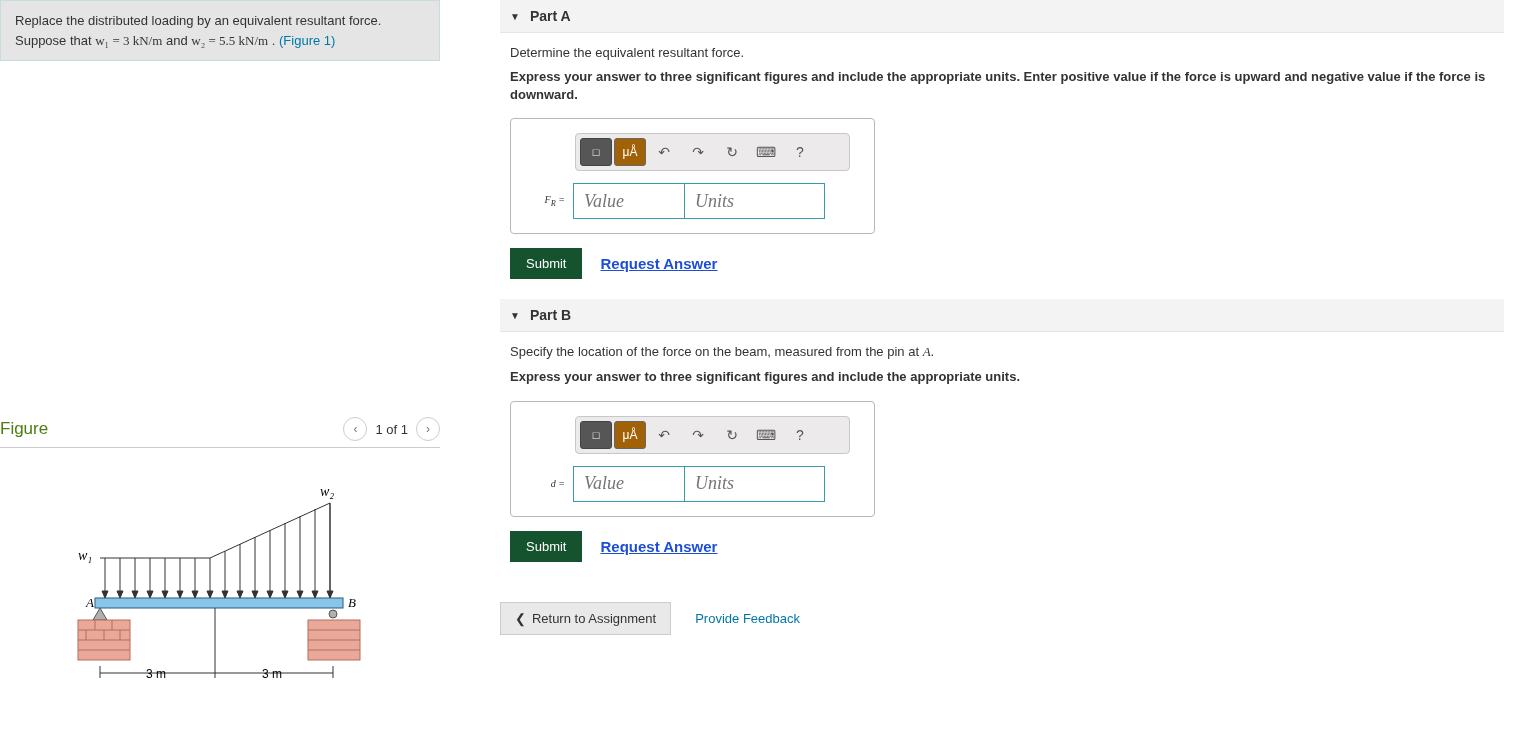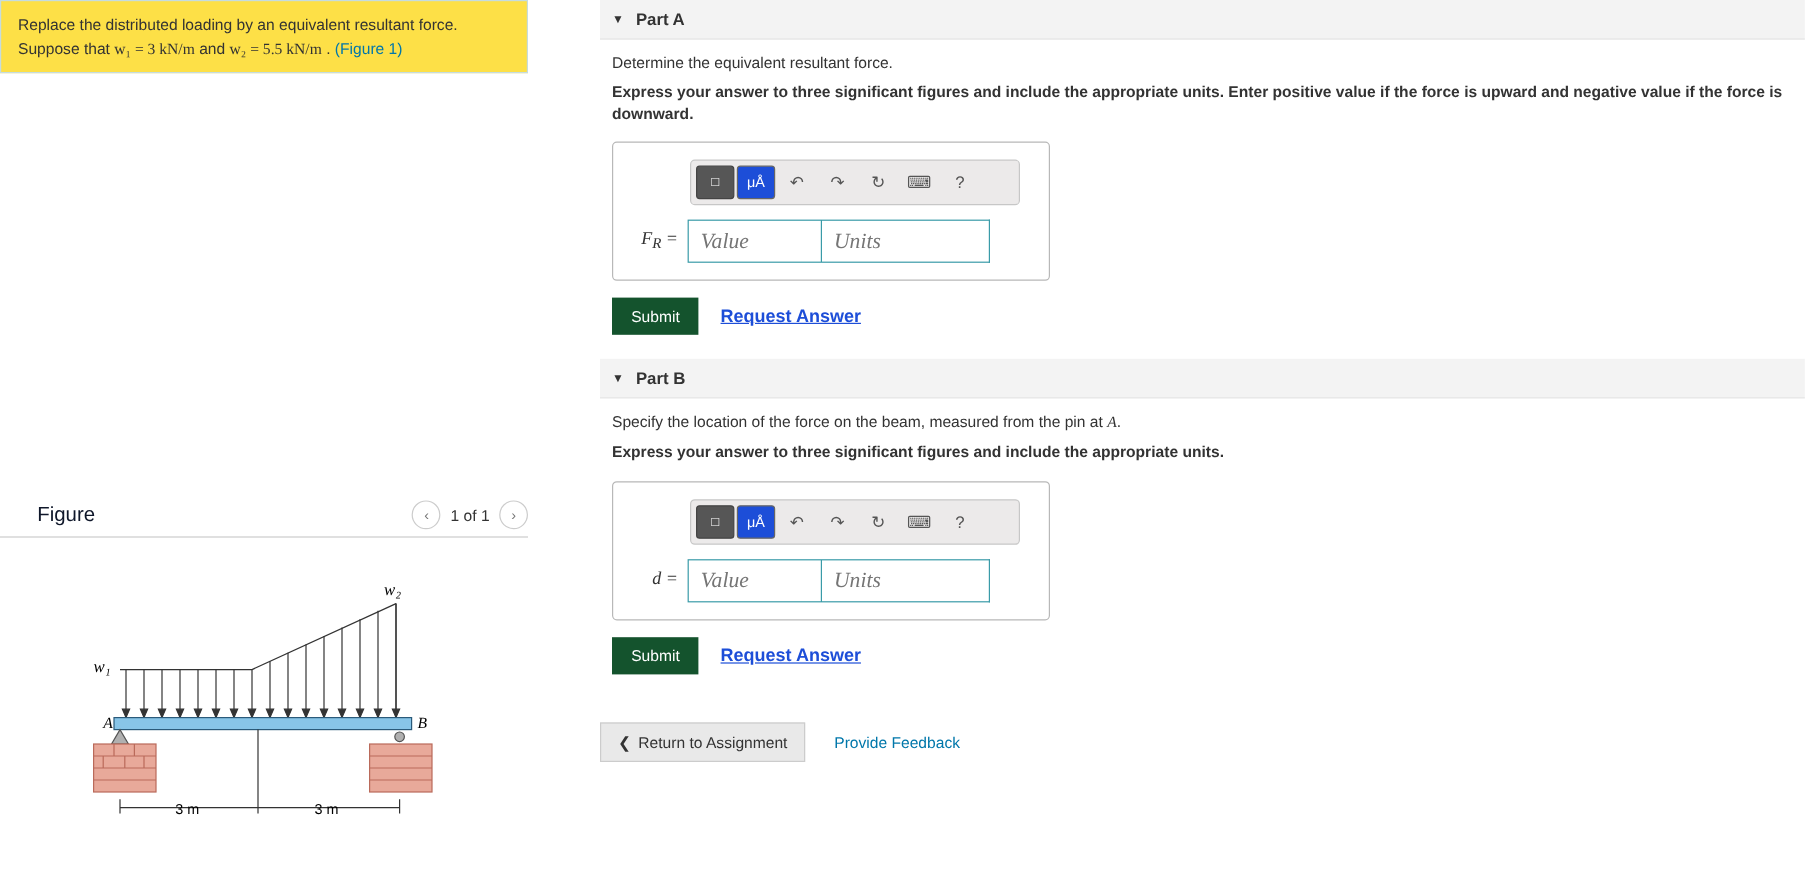--- a/index.html
+++ b/index.html
@@ -1,41 +1,41 @@
 <!DOCTYPE html>
 <html><head>
 <meta charset="utf-8">
 <style>
 * { box-sizing: border-box; margin: 0; padding: 0; }
 body { font-family: Arial, Helvetica, sans-serif; font-size: 13px; color: #333; background: #fff; }
 .container { display: flex; width: 1514px; }
 .left-col { width: 440px; padding: 0; }
 .right-col { flex: 1; padding: 0 10px 0 60px; }
-.problem-box { background: #fde047; border: 1px solid #c5dce0; padding: 10px 14px; margin-bottom: 10px; font-size: 13px; line-height: 1.5; color: #333; }
+.problem-box { background: #e5e5e5; border: 1px solid #c5dce0; padding: 10px 14px; margin-bottom: 10px; font-size: 13px; line-height: 1.5; color: #333; }
 .problem-box .math { font-family: 'Times New Roman', serif; }
 .figure-link { color: #0077aa; cursor: pointer; }
 .figure-header { display: flex; justify-content: space-between; align-items: center; padding: 6px 0; border-bottom: 1px solid #ccc; margin-top: 350px; }
-.figure-title { font-size: 17px; color: #0f172a; margin-left: 31px; }
+.figure-title { font-size: 17px; color: #4d7c0f; }
 .figure-nav { display: flex; align-items: center; gap: 8px; }
 .nav-btn { width: 24px; height: 24px; border: 1px solid #ccc; border-radius: 50%; background: #fff; display: flex; align-items: center; justify-content: center; font-size: 12px; color: #777; cursor: pointer; }
 .nav-txt { font-size: 13px; color: #333; }
 .figure-img { margin-top: 20px; padding: 10px 60px 0 60px; }
 .part-header { background: #f3f3f3; border-bottom: 1px solid #e5e5e5; padding: 8px 10px; display: flex; align-items: center; gap: 10px; margin-bottom: 12px; }
 .part-header .caret { font-size: 10px; color: #333; }
 .part-header .title { font-weight: bold; font-size: 14px; }
 .part-body { padding: 0 10px 20px 10px; }
 .instruction { margin-bottom: 8px; font-size: 13px; }
 .bold-instruction { font-weight: bold; margin-bottom: 14px; font-size: 13px; line-height: 1.4; }
 .answer-box { border: 1px solid #b8b8b8; border-radius: 4px; padding: 14px; width: 365px; }
 .toolbar { background: #eceaea; border: 1px solid #c7c7c7; border-radius: 4px; padding: 4px; display: flex; align-items: center; gap: 2px; margin-left: 50px; width: 275px; }
 .tool-btn { width: 32px; height: 28px; display: flex; align-items: center; justify-content: center; border-radius: 3px; cursor: pointer; font-size: 14px; color: #555; }
 .tool-btn.dark { background: #565656; color: #fff; font-size: 11px; border: 1px solid #444; }
-.tool-btn.dark2 { background: #1d4ed8; color: #fff; font-size: 12px; border: 1px solid #666; }
+.tool-btn.dark2 { background: #a16207; color: #fff; font-size: 12px; border: 1px solid #666; }
 .input-row { display: flex; align-items: center; margin-top: 12px; }
-.var-label { font-family: 'Times New Roman', serif; font-style: italic; font-size: 15px; margin-right: 8px; width: 40px; text-align: right; }
+.var-label { font-family: 'Times New Roman', serif; font-style: italic; font-size: 10px; margin-right: 8px; width: 40px; text-align: right; }
 .value-input, .units-input { height: 36px; border: 1px solid #3a9ba8; font-family: 'Times New Roman', serif; font-style: italic; font-size: 18px; color: #9aa8a8; padding: 0 10px; background: #fff; }
 .value-input { width: 112px; }
 .units-input { width: 140px; border-left: none; }
 .submit-row { display: flex; align-items: center; gap: 18px; margin-top: 14px; }
 .submit-btn { background: #14532d; color: #fff; border: none; padding: 8px 16px; font-size: 13px; cursor: pointer; }
 .request-link { color: #1d4ed8; text-decoration: underline; font-size: 15px; font-weight: bold; cursor: pointer; }
 .footer-row { display: flex; align-items: center; gap: 24px; margin-top: 20px; }
 .return-btn { background: #e9e9e9; border: 1px solid #ccc; padding: 8px 14px; font-size: 13px; color: #333; cursor: pointer; display: flex; align-items: center; gap: 6px; }
 .feedback-link { color: #0077aa; font-size: 13px; cursor: pointer; }
 .serif-it { font-family: 'Times New Roman', serif; font-style: italic; }

